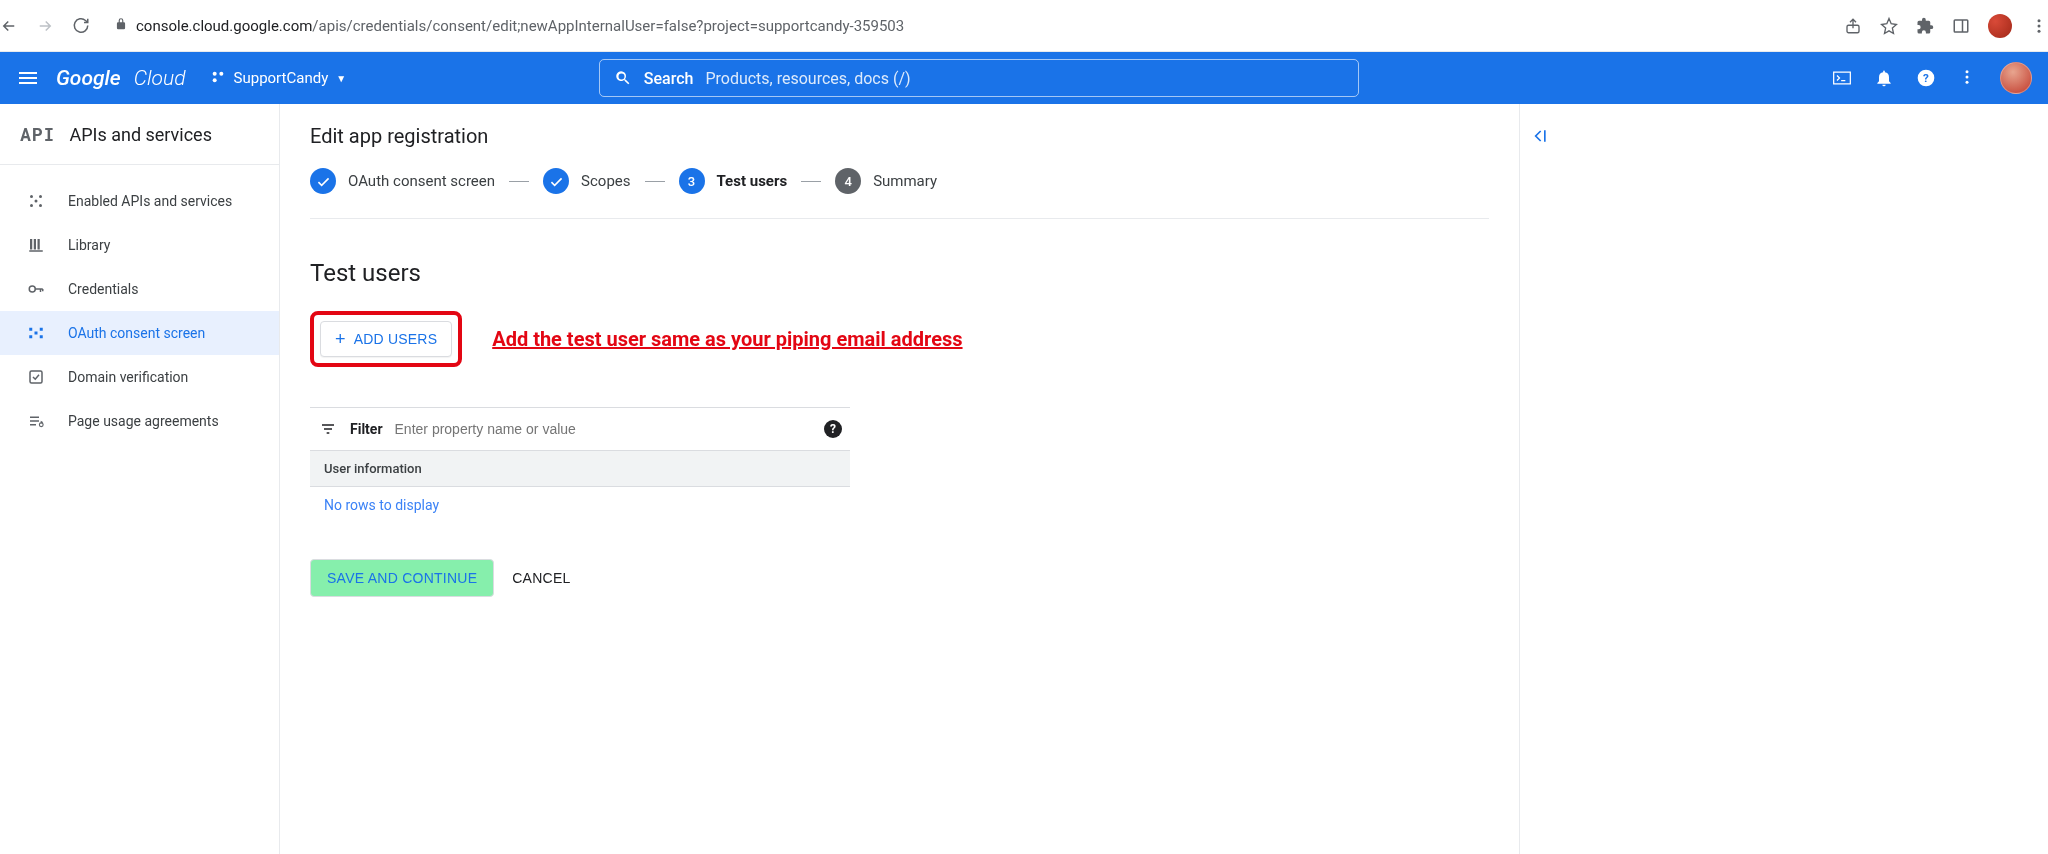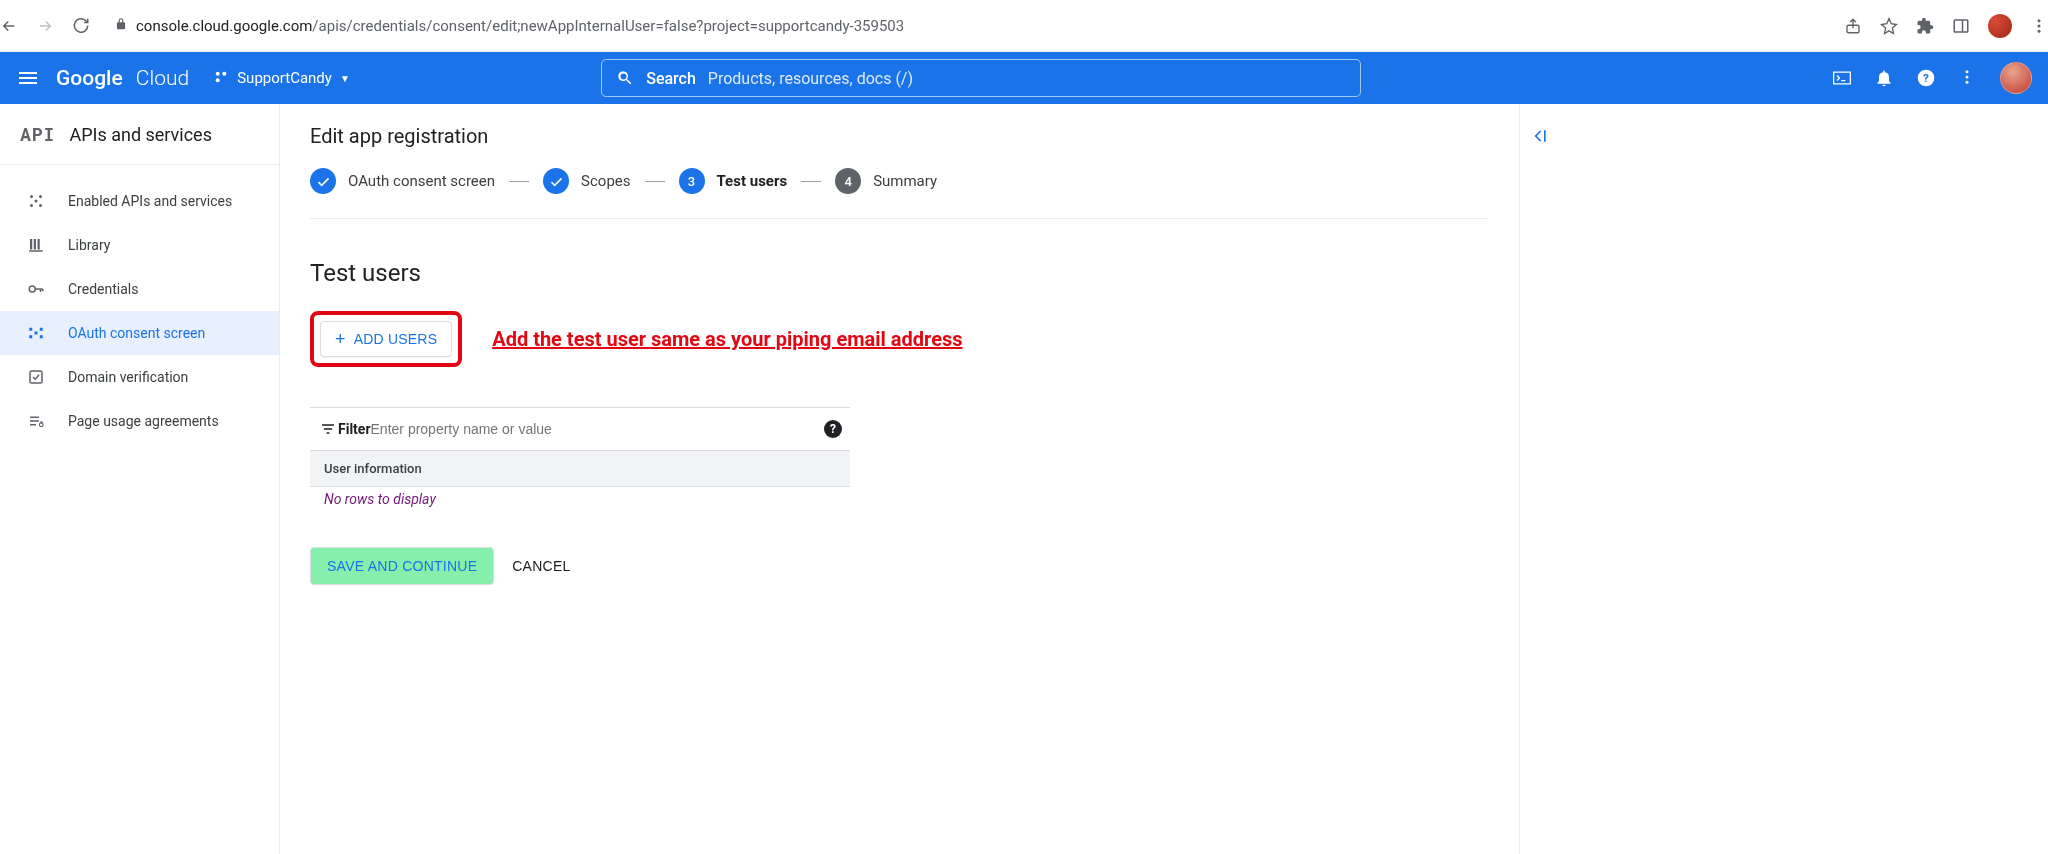--- a/index.html
+++ b/index.html
@@ -13,21 +13,21 @@
     .url-bar { flex: 1; display: flex; align-items: center; gap: 8px; padding: 0 12px; }
     .lock-icon { color: #5f6368; font-size: 13px; }
     .url-text { color: #5f6368; font-size: 15px; }
     .url-text .dark { color: #202124; }
     .browser-right-icons { display: flex; align-items: center; gap: 18px; }
     .browser-avatar { width: 24px; height: 24px; border-radius: 50%; background: radial-gradient(circle at 30% 30%, #d94a38, #a12818); }
 
     
     .gcp-header { height: 52px; background: #1a73e8; display: flex; align-items: center; padding: 0 16px; gap: 16px; color: #fff; }
     .hamburger { width: 24px; height: 24px; cursor: pointer; }
-    .gcp-logo { display: flex; align-items: center; gap: 4px; font-size: 21px; }
+    .gcp-logo { display: flex; align-items: center; gap: 4px; font-size: 21px; font-style: italic; }
     .gcp-logo .g { font-weight: 500; }
     .gcp-logo .cloud { font-weight: 300; }
     .project-selector { display: flex; align-items: center; gap: 8px; cursor: pointer; padding: 0 8px; }
     .project-dots { font-size: 14px; }
     .project-name { font-size: 15px; }
     .dropdown-arrow { font-size: 10px; }
     .search-box { flex: 0 0 760px; margin-left: auto; margin-right: auto; height: 38px; border: 1px solid rgba(255,255,255,0.6); border-radius: 5px; display: flex; align-items: center; padding: 0 14px; gap: 12px; }
     .search-icon-h { width: 18px; height: 18px; }
     .search-label { font-weight: 500; font-size: 16px; }
     .search-placeholder { color: rgba(255,255,255,0.85); font-size: 16px; }
@@ -65,27 +65,27 @@
     .section-desc { font-size: 15px; line-height: 1.5; color: #3c4043; }
     .learn-link { color: #1a73e8; text-decoration: underline; cursor: pointer; }
     
     .add-users-row { display: flex; align-items: center; gap: 30px; margin-top: 24px; }
     .add-users-btn-wrap { border: 4px solid #e30613; border-radius: 8px; padding: 6px; }
     .add-users-btn { display: flex; align-items: center; gap: 8px; border: 1px solid #dadce0; border-radius: 4px; padding: 8px 14px; color: #1a73e8; font-weight: 500; font-size: 14px; background: #fff; cursor: pointer; letter-spacing: 0.2px; box-shadow: 0 1px 1px rgba(0,0,0,0.05); }
     .plus-icon { font-size: 18px; font-weight: 400; line-height: 1; }
     .annotation-text { color: #e30613; font-size: 20px; font-weight: 700; text-decoration: underline; }
     
     .filter-table { margin-top: 40px; border-top: 1px solid #dadce0; max-width: 540px; }
-    .filter-row { display: flex; align-items: center; padding: 12px 8px; border-bottom: 1px solid #dadce0; }
+    .filter-row { display: flex; align-items: center; padding: 12px 8px; gap: 12px; border-bottom: 1px solid #dadce0; }
     .filter-icon { width: 20px; height: 16px; }
     .filter-label { font-weight: 700; font-size: 14px; }
     .filter-input { border: none; outline: none; font-size: 14px; color: #5f6368; flex: 1; }
     .help-icon { width: 18px; height: 18px; border-radius: 50%; background: #202124; color: #fff; display: flex; align-items: center; justify-content: center; font-size: 12px; font-weight: 700; margin-left: auto; }
     .table-header { background: #f1f3f4; padding: 10px 14px; font-size: 13px; font-weight: 500; color: #3c4043; border-bottom: 1px solid #dadce0; }
-    .table-empty { padding: 4px 14px; font-size: 14px; color: #701a75; font-style: italic; }
+    .table-empty { padding: 10px 14px; font-size: 14px; color: #3b82f6; }
     
     .action-row { display: flex; align-items: center; gap: 18px; margin-top: 36px; }
     .save-btn { border: 1px solid #dadce0; border-radius: 4px; padding: 10px 16px; color: #1a73e8; font-weight: 500; font-size: 14px; background: #86efac; cursor: pointer; letter-spacing: 0.25px; }
     .cancel-btn { border: none; background: none; color: #202124; font-weight: 500; font-size: 14px; cursor: pointer; letter-spacing: 0.25px; }
     
     .collapse-panel { position: absolute; top: 22px; right: -30px; color: #1a73e8; cursor: pointer; }
   </style>
 </head>
 <body>
 

